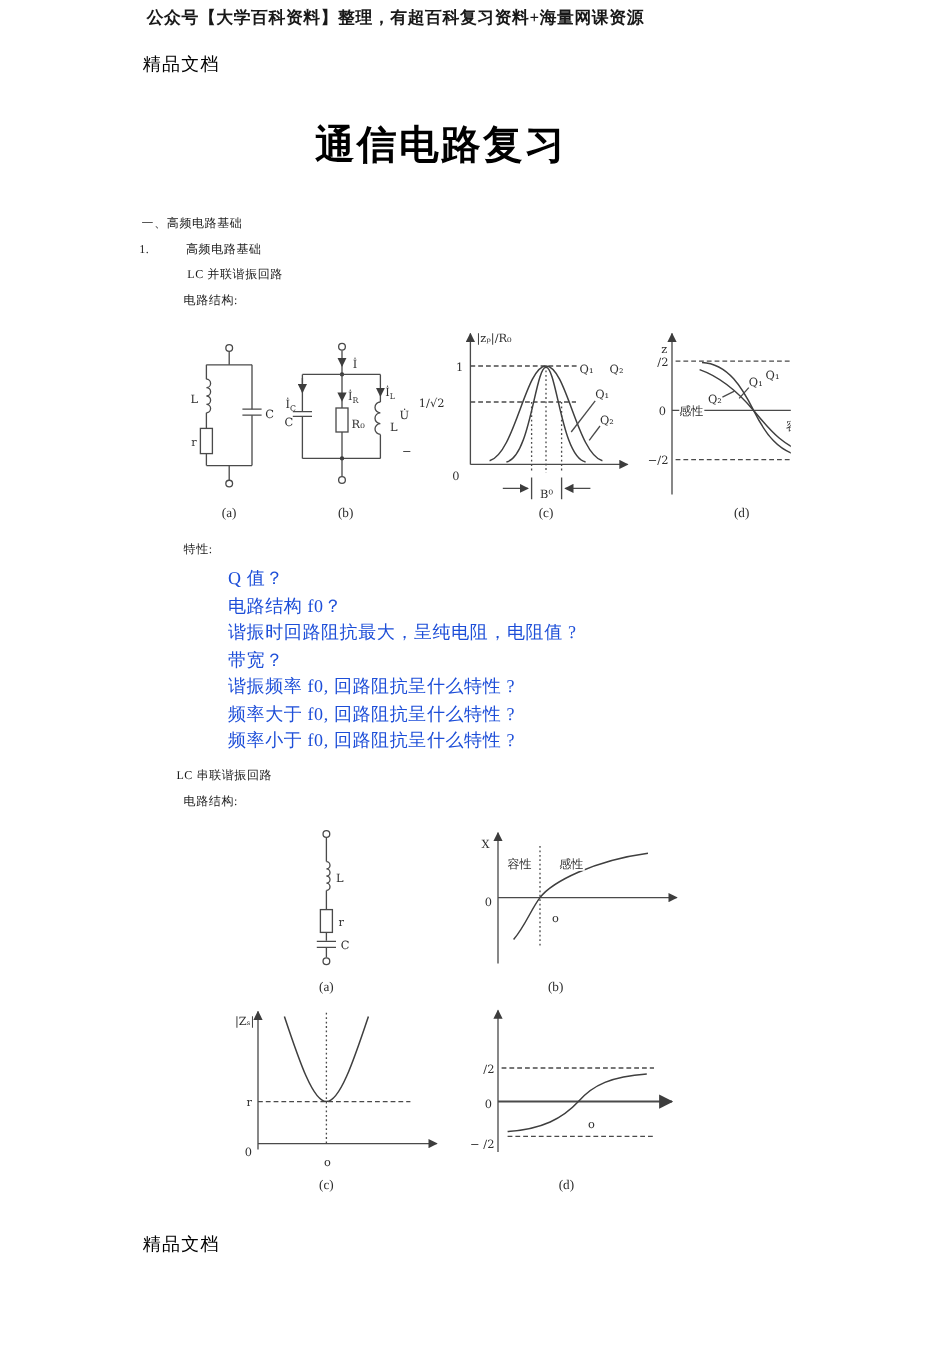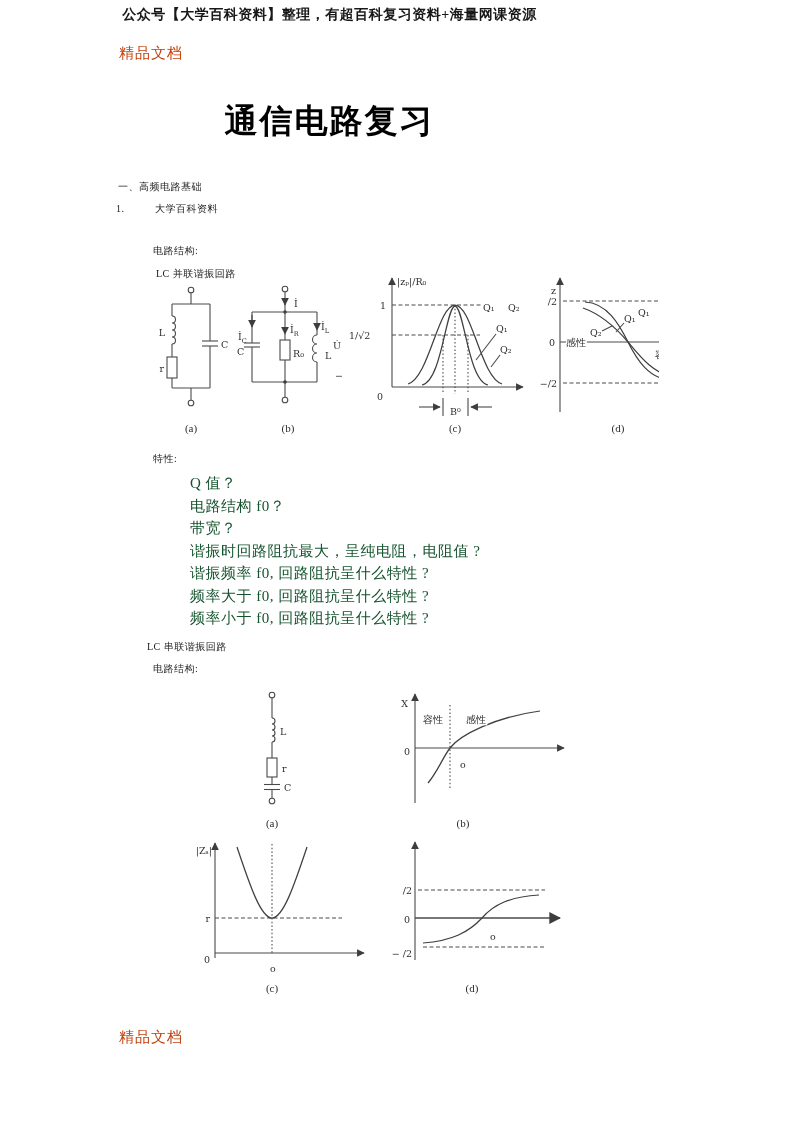--- a/index.html
+++ b/index.html
@@ -1,26 +1,26 @@
 <!DOCTYPE html>
 <html><head>
 <meta charset="utf-8">
 <style>
   html,body{margin:0;padding:0;background:#fff;}
   .page{position:relative;width:659px;height:1122px;background:#ffffff;overflow:hidden;
         font-family:"Liberation Serif","DejaVu Serif",serif;color:#1c1c1c;}
   .abs{position:absolute;}
   .banner{top:6px;left:0;width:100%;text-align:center;font-size:14px;font-weight:600;
           color:#181818;letter-spacing:.5px;}
-  .wm{font-size:15px;color:#c2410c;letter-spacing:1px;font-family:Liberation Mono, monospace;}
+  .wm{font-size:15px;color:#000000;letter-spacing:1px;font-family:Liberation Mono, monospace;}
   .title{top:99px;left:0;width:100%;text-align:center;font-size:33px;font-weight:700;
-         font-family:"Liberation Sans","DejaVu Sans",sans-serif;letter-spacing:2px;color:#000;}
+         font-family:"Liberation Sans","DejaVu Sans",sans-serif;letter-spacing:2px;color:#000;padding-left:38px;}
   .line{font-size:10px;line-height:21px;color:#1b1b1b;letter-spacing:.5px;}
   .qblock{top:472px;left:190px;}
-  .qline{font-size:15px;line-height:22.5px;letter-spacing:.5px;color:#14532d;}
+  .qline{font-size:15px;line-height:22.5px;letter-spacing:.5px;color:#1d4ed8;}
   .figlab{font-size:11px;color:#2d2d2d;transform:translateX(-50%);}
   svg.fig line,svg.fig path{stroke:#4a4a4a;stroke-width:1.1;fill:none;stroke-linecap:butt;}
   svg.fig circle.term{stroke:#4a4a4a;stroke-width:1.1;fill:#fff;}
   svg.fig circle.dot{fill:#3a3a3a;stroke:none;}
   svg.fig rect.comp{stroke:#4a4a4a;stroke-width:1.1;fill:#fff;}
   svg.fig text{fill:#2e2e2e;font-size:9.5px;font-family:"DejaVu Serif",serif;stroke:none;}
   svg.fig text.cjk{font-size:10px;font-family:"DejaVu Sans","Liberation Sans",sans-serif;
                    paint-order:stroke;stroke:#ffffff;stroke-width:3px;}
   svg.fig .dash{stroke-dasharray:4,2.5;}
   svg.fig .dotl{stroke-dasharray:1.5,2.2;}
@@ -40,22 +40,22 @@
       </marker>
     </defs>
   </svg>
 
   <div class="abs banner">公众号【大学百科资料】整理，有超百科复习资料+海量网课资源</div>
   <div class="abs wm" style="top:44px;left:119px;">精品文档</div>
   <div class="abs title">通信电路复习</div>
 
   <div class="abs line" style="top:176px;left:118px;">一、高频电路基础</div>
   <div class="abs line" style="top:198px;left:116px;">1.</div>
-  <div class="abs line" style="top:198px;left:155px;">大学百科资料</div>
-  <div class="abs line" style="top:219px;left:156px;margin-top:44px;">LC 并联谐振回路</div>
+  <div class="abs line" style="top:198px;left:155px;">高频电路基础</div>
+  <div class="abs line" style="top:219px;left:156px;">LC 并联谐振回路</div>
   <div class="abs line" style="top:240px;left:153px;">电路结构:</div>
 
   <svg class="abs fig" style="left:150px;top:283px;" width="85" height="127" viewBox="0 0 85 127">
     <g>
       <circle class="term" cx="41" cy="7" r="2.8"></circle>
       <line x1="41" y1="10" x2="41" y2="21"></line>
       <line x1="22" y1="21" x2="60" y2="21"></line>
       <line x1="22" y1="21" x2="22" y2="33"></line>
       <path d="M22,33 a3.5,3.5 0 0 1 0,7 a3.5,3.5 0 0 1 0,7 a3.5,3.5 0 0 1 0,7 a3.5,3.5 0 0 1 0,7"></path>
       <line x1="22" y1="61" x2="22" y2="74"></line>
@@ -166,22 +166,22 @@
 
   <span class="abs figlab" style="top:422px;left:191px;">(a)</span>
   <span class="abs figlab" style="top:422px;left:288px;">(b)</span>
   <span class="abs figlab" style="top:422px;left:455px;">(c)</span>
   <span class="abs figlab" style="top:422px;left:618px;">(d)</span>
 
   <div class="abs line" style="top:448px;left:153px;">特性:</div>
   <div class="abs qblock">
     <div class="qline">Q 值？</div>
     <div class="qline">电路结构 f0？</div>
+    <div class="qline">谐振时回路阻抗最大，呈纯电阻，电阻值 ?</div>
     <div class="qline">带宽？</div>
-    <div class="qline">谐振时回路阻抗最大，呈纯电阻，电阻值 ?</div>
     <div class="qline">谐振频率 f0, 回路阻抗呈什么特性 ?</div>
     <div class="qline">频率大于 f0, 回路阻抗呈什么特性 ?</div>
     <div class="qline">频率小于 f0, 回路阻抗呈什么特性 ?</div>
   </div>
 
   <div class="abs line" style="top:636px;left:147px;">LC 串联谐振回路</div>
   <div class="abs line" style="top:658px;left:153px;">电路结构:</div>
 
   <svg class="abs fig" style="left:255px;top:688px;" width="55" height="122" viewBox="0 0 55 122">
     <g>

